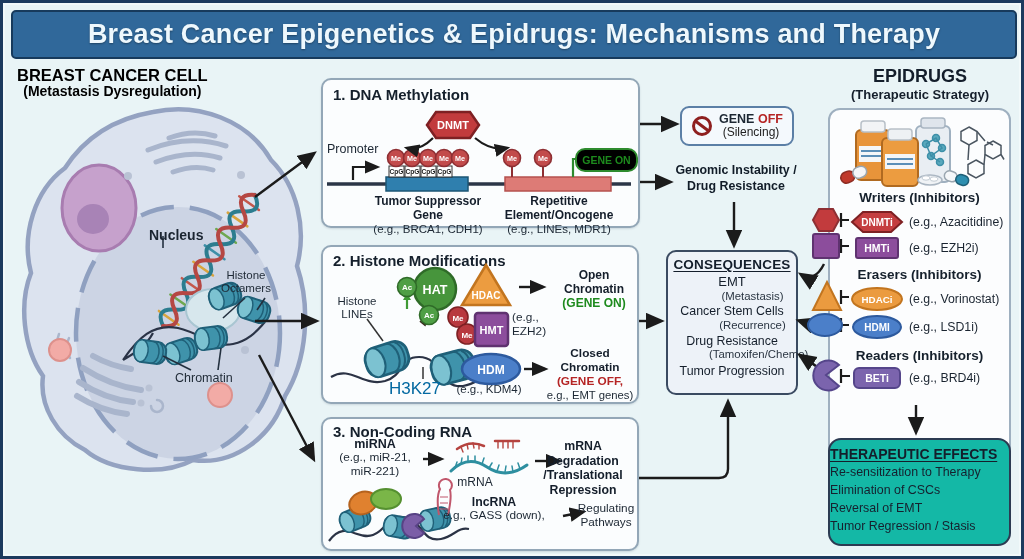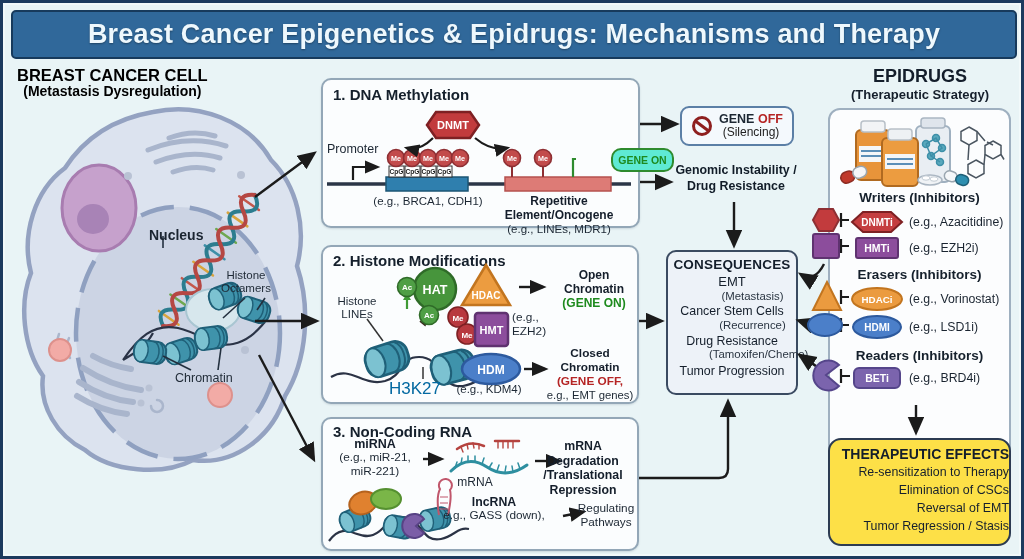--- a/index.html
+++ b/index.html
@@ -7,24 +7,24 @@
   .abs{position:absolute;}
   .titlebar{left:8px;top:7px;width:1002px;height:45px;background:#30689a;border:2px solid #173a5c;border-radius:5px;display:flex;align-items:center;justify-content:center;}
   .titlebar span{color:#eef8fd;font-size:27px;font-weight:800;letter-spacing:.2px;text-shadow:0 1px 2px rgba(0,0,0,.35);}
   .panel-head{color:#000000;line-height:1.12;text-align:center;}
   .box{background:#fbfdfe;border:2px solid #93a7b7;border-radius:10px;box-shadow:0 1px 2px rgba(40,60,90,.15);}
   .boxtitle{font-size:15px;font-weight:800;color:#15202c;}
   .ctr{text-align:center;}
   .pillrow{display:flex;align-items:center;gap:5px;}
   .egtxt{font-size:12.3px;color:#1a2430;white-space:nowrap;}
   .subhead{font-size:13.5px;font-weight:800;color:#15202c;text-align:center;width:100%;}
-  .greenpill{border:2px solid #2e8b2e;border-radius:10px;background:#5eead4;color:#1d8a1d;font-size:10.5px;font-weight:800;display:flex;align-items:center;justify-content:center;margin-left:36px;}
+  .greenpill{border:2px solid #2e8b2e;border-radius:10px;background:#000000;color:#1d8a1d;font-size:10.5px;font-weight:800;display:flex;align-items:center;justify-content:center;}
   .consq-main{font-size:12.4px;font-weight:400;color:#141e2b;line-height:1.12;}
   .consq-sub{font-size:11.4px;color:#2a3542;line-height:1.1;padding-left:41px;}
-  .uline{text-underline-offset:2px;}
+  .uline{text-decoration:underline;text-underline-offset:2px;}
   svg{display:block;}
 </style>
 </head>
 <body>
 
 <div class="canvas">
 
   <div class="abs titlebar">
     <span>Breast Cancer Epigenetics &amp; Epidrugs: Mechanisms and Therapy</span>
   </div>
@@ -162,20 +162,21 @@
       <path d="M 110 58 C 100 68 92 70 84 68" stroke="#1b1b1b" stroke-width="2.2" fill="none" marker-end="url(#ah1)"></path>
       <path d="M 152 58 C 164 68 174 70 184 68" stroke="#1b1b1b" stroke-width="2.2" fill="none" marker-end="url(#ah1)"></path>
       <polygon points="104,45 113,32 147,32 156,45 147,58 113,58" fill="#c23b3d" stroke="#7e2023" stroke-width="2.5"></polygon>
       <text x="130" y="49" font-family="Liberation Sans,sans-serif" font-size="11" font-weight="800" fill="#fff" text-anchor="middle">DNMT</text>
 
       <path d="M 250 97 V 79 H 253" stroke="#2e8b2e" stroke-width="2.2" fill="none"></path>
     </svg>
     <div class="abs" style="left:4px;top:62px;font-size:12.5px;color:#1c2733;">Promoter</div>
     <div class="abs greenpill" style="left:252px;top:68px;width:59px;height:20px;">GENE ON</div>
     <div class="abs ctr" style="left:38px;top:115px;width:134px;line-height:1.15;">
+      <div style="font-size:12px;font-weight:800;color:#141e2b;">Tumor Suppressor Gene</div>
       <div style="font-size:11.5px;color:#1c2733;">(e.g., BRCA1, CDH1)</div>
     </div>
     <div class="abs ctr" style="left:170px;top:115px;width:132px;line-height:1.15;">
       <div style="font-size:12px;font-weight:800;color:#141e2b;">Repetitive Element/Oncogene</div>
       <div style="font-size:11.5px;color:#1c2733;">(e.g., LINEs, MDR1)</div>
     </div>
   </div>
 
   <div class="abs box" style="left:318px;top:242px;width:314px;height:155px;">
     <div class="abs boxtitle" style="left:10px;top:5px;">2. Histone Modifications</div>
@@ -431,21 +432,21 @@
 
     <div class="abs pillrow" style="left:20px;top:255px;">
       <svg width="54" height="26" viewBox="0 0 54 26">
         <rect x="4" y="3" width="46" height="20" rx="5" fill="#7b64ad" stroke="#55458a" stroke-width="2"></rect>
         <text x="27" y="17" font-size="10.5" font-weight="800" fill="#fff" text-anchor="middle" font-family="Liberation Sans,sans-serif">BETi</text>
       </svg>
       <span class="egtxt">(e.g., BRD4i)</span>
     </div>
   </div>
 
-  <div class="abs" style="left:825px;top:435px;width:183px;height:108px;background:#fde047;border:2px solid #2c3b52;border-radius:13px;box-sizing:border-box;padding-top:6px;text-align:right;">
+  <div class="abs" style="left:825px;top:435px;width:183px;height:108px;background:#14b8a6;border:2px solid #2c3b52;border-radius:13px;box-sizing:border-box;padding-top:6px;text-align:left;">
     <div class="uline" style="font-size:14px;font-weight:800;color:#141e2b;">THERAPEUTIC EFFECTS</div>
     <div style="font-size:12.4px;color:#16202e;line-height:1.45;margin-top:2px;">
       <div>Re-sensitization to Therapy</div>
       <div>Elimination of CSCs</div>
       <div>Reversal of EMT</div>
       <div>Tumor Regression / Stasis</div>
     </div>
   </div>
 
   <svg class="abs" style="left:0;top:0;pointer-events:none;" width="1024" height="559" viewBox="0 0 1024 559">

